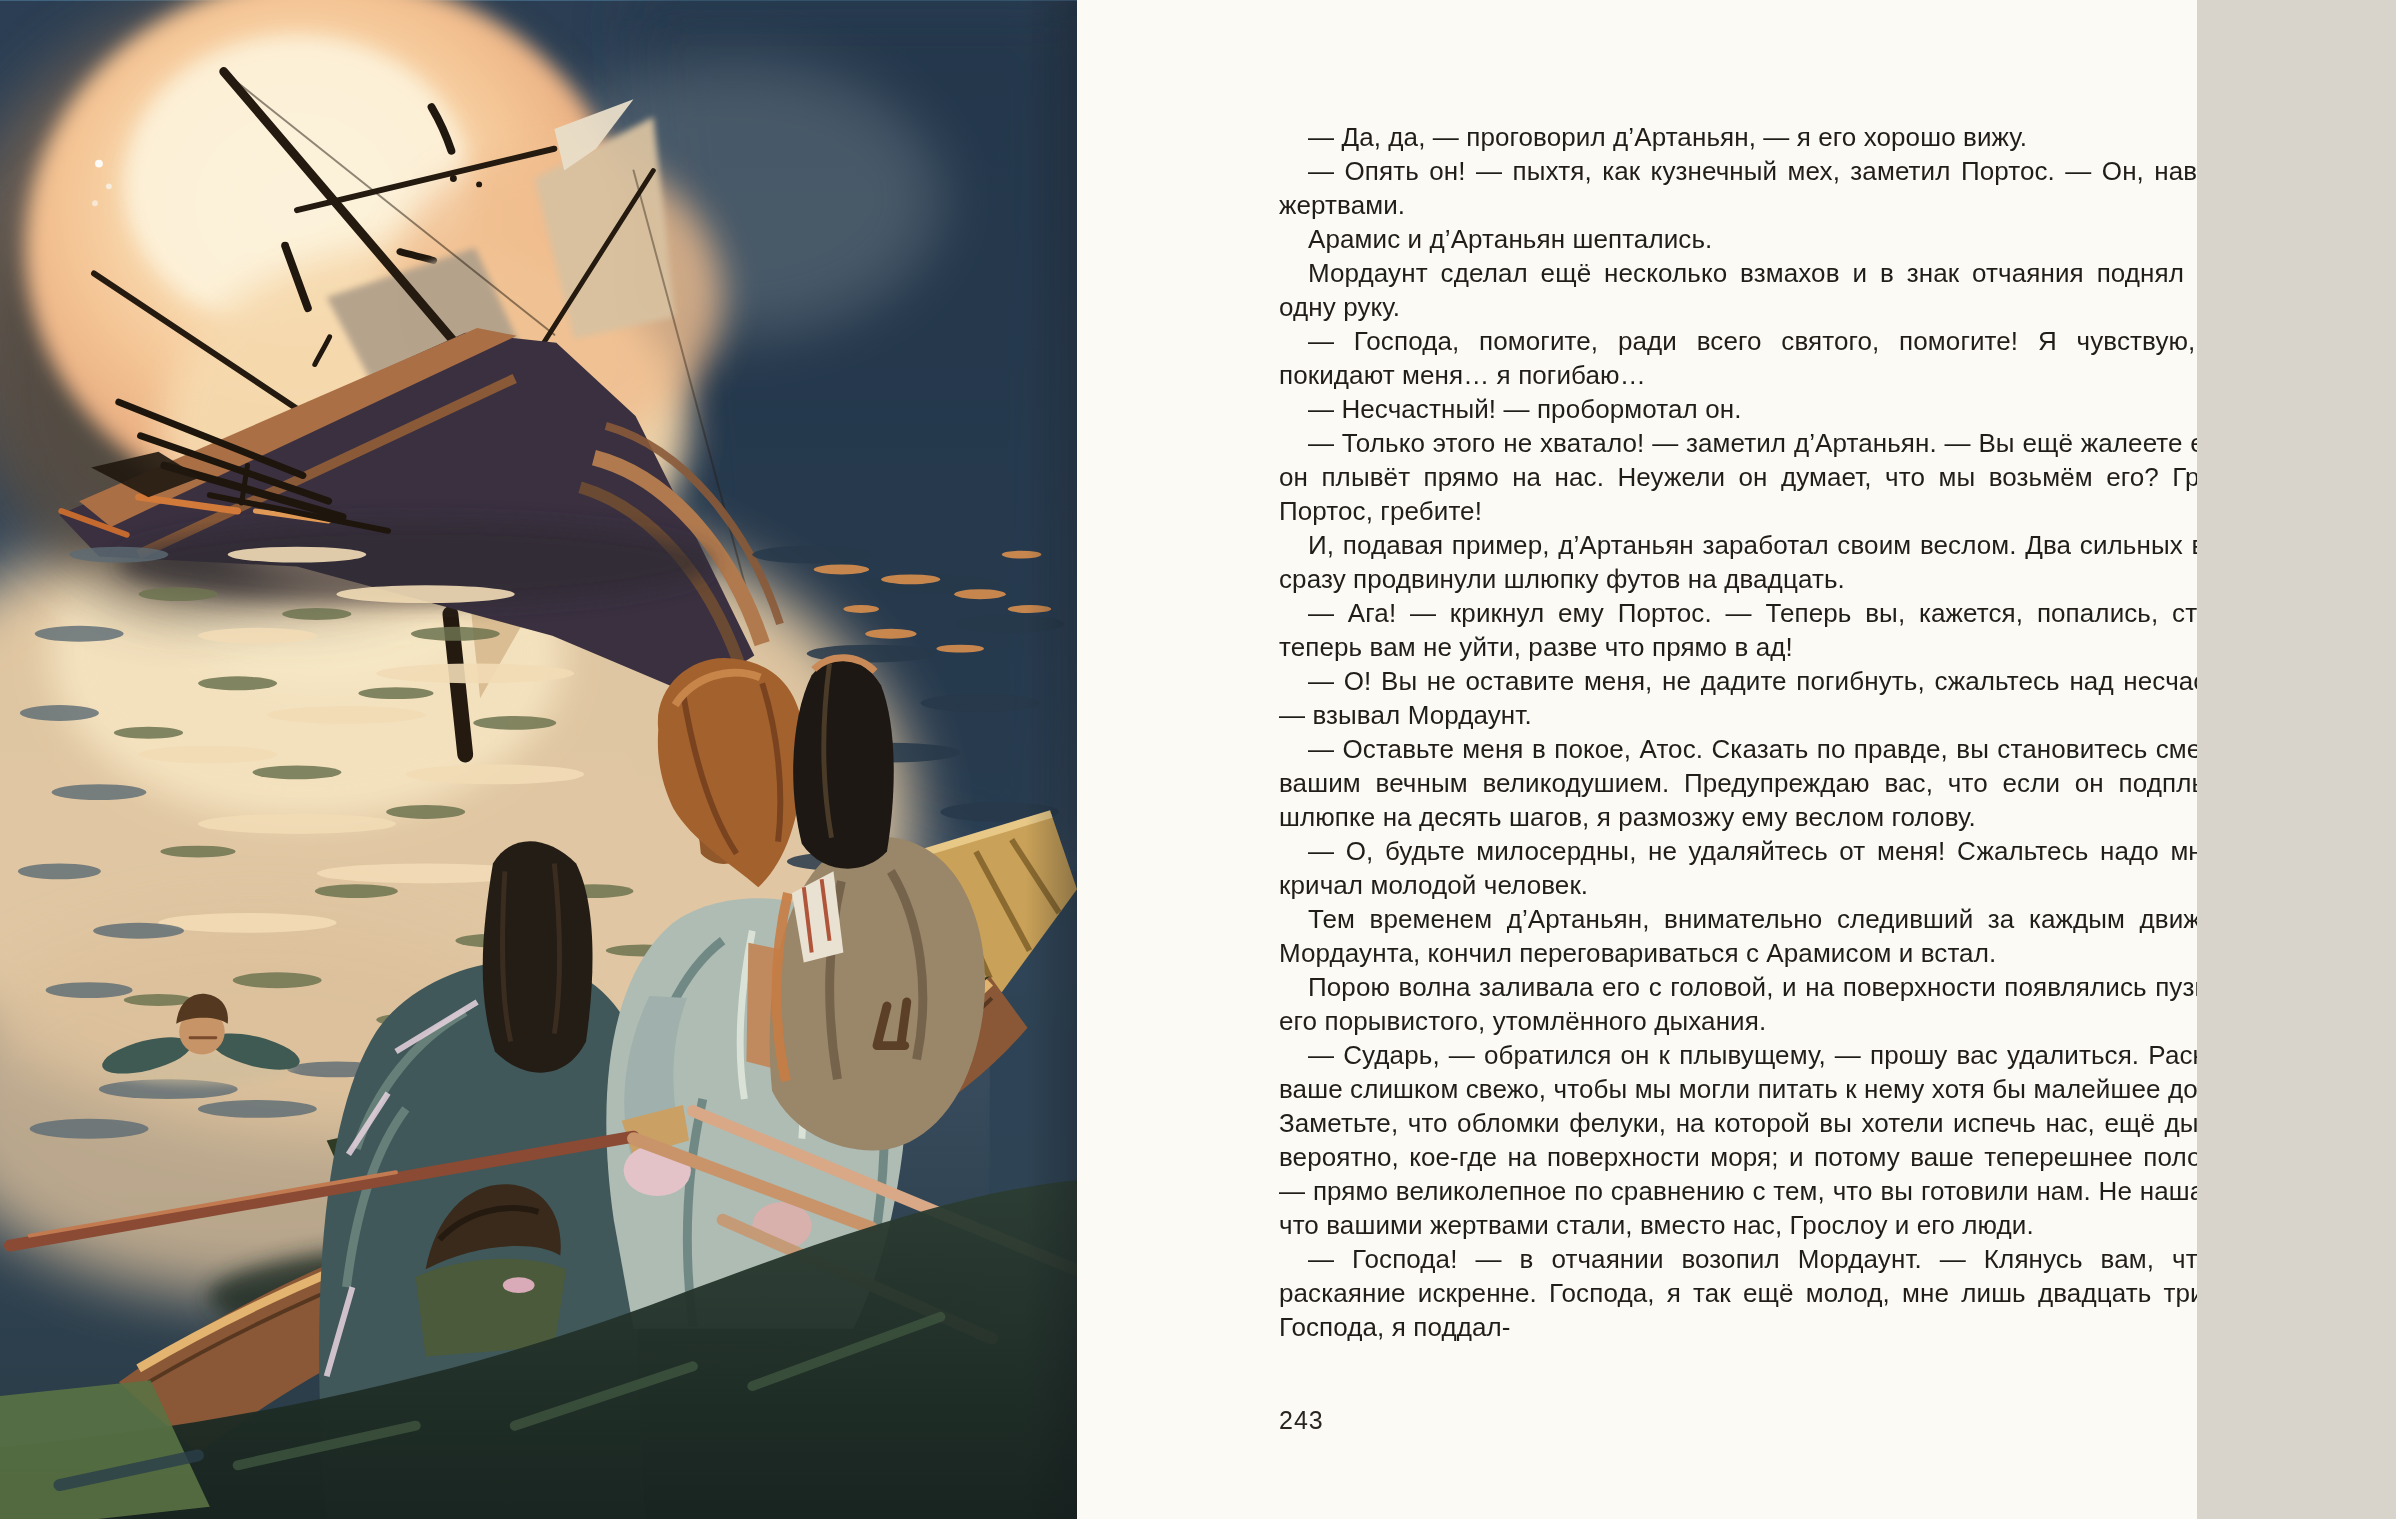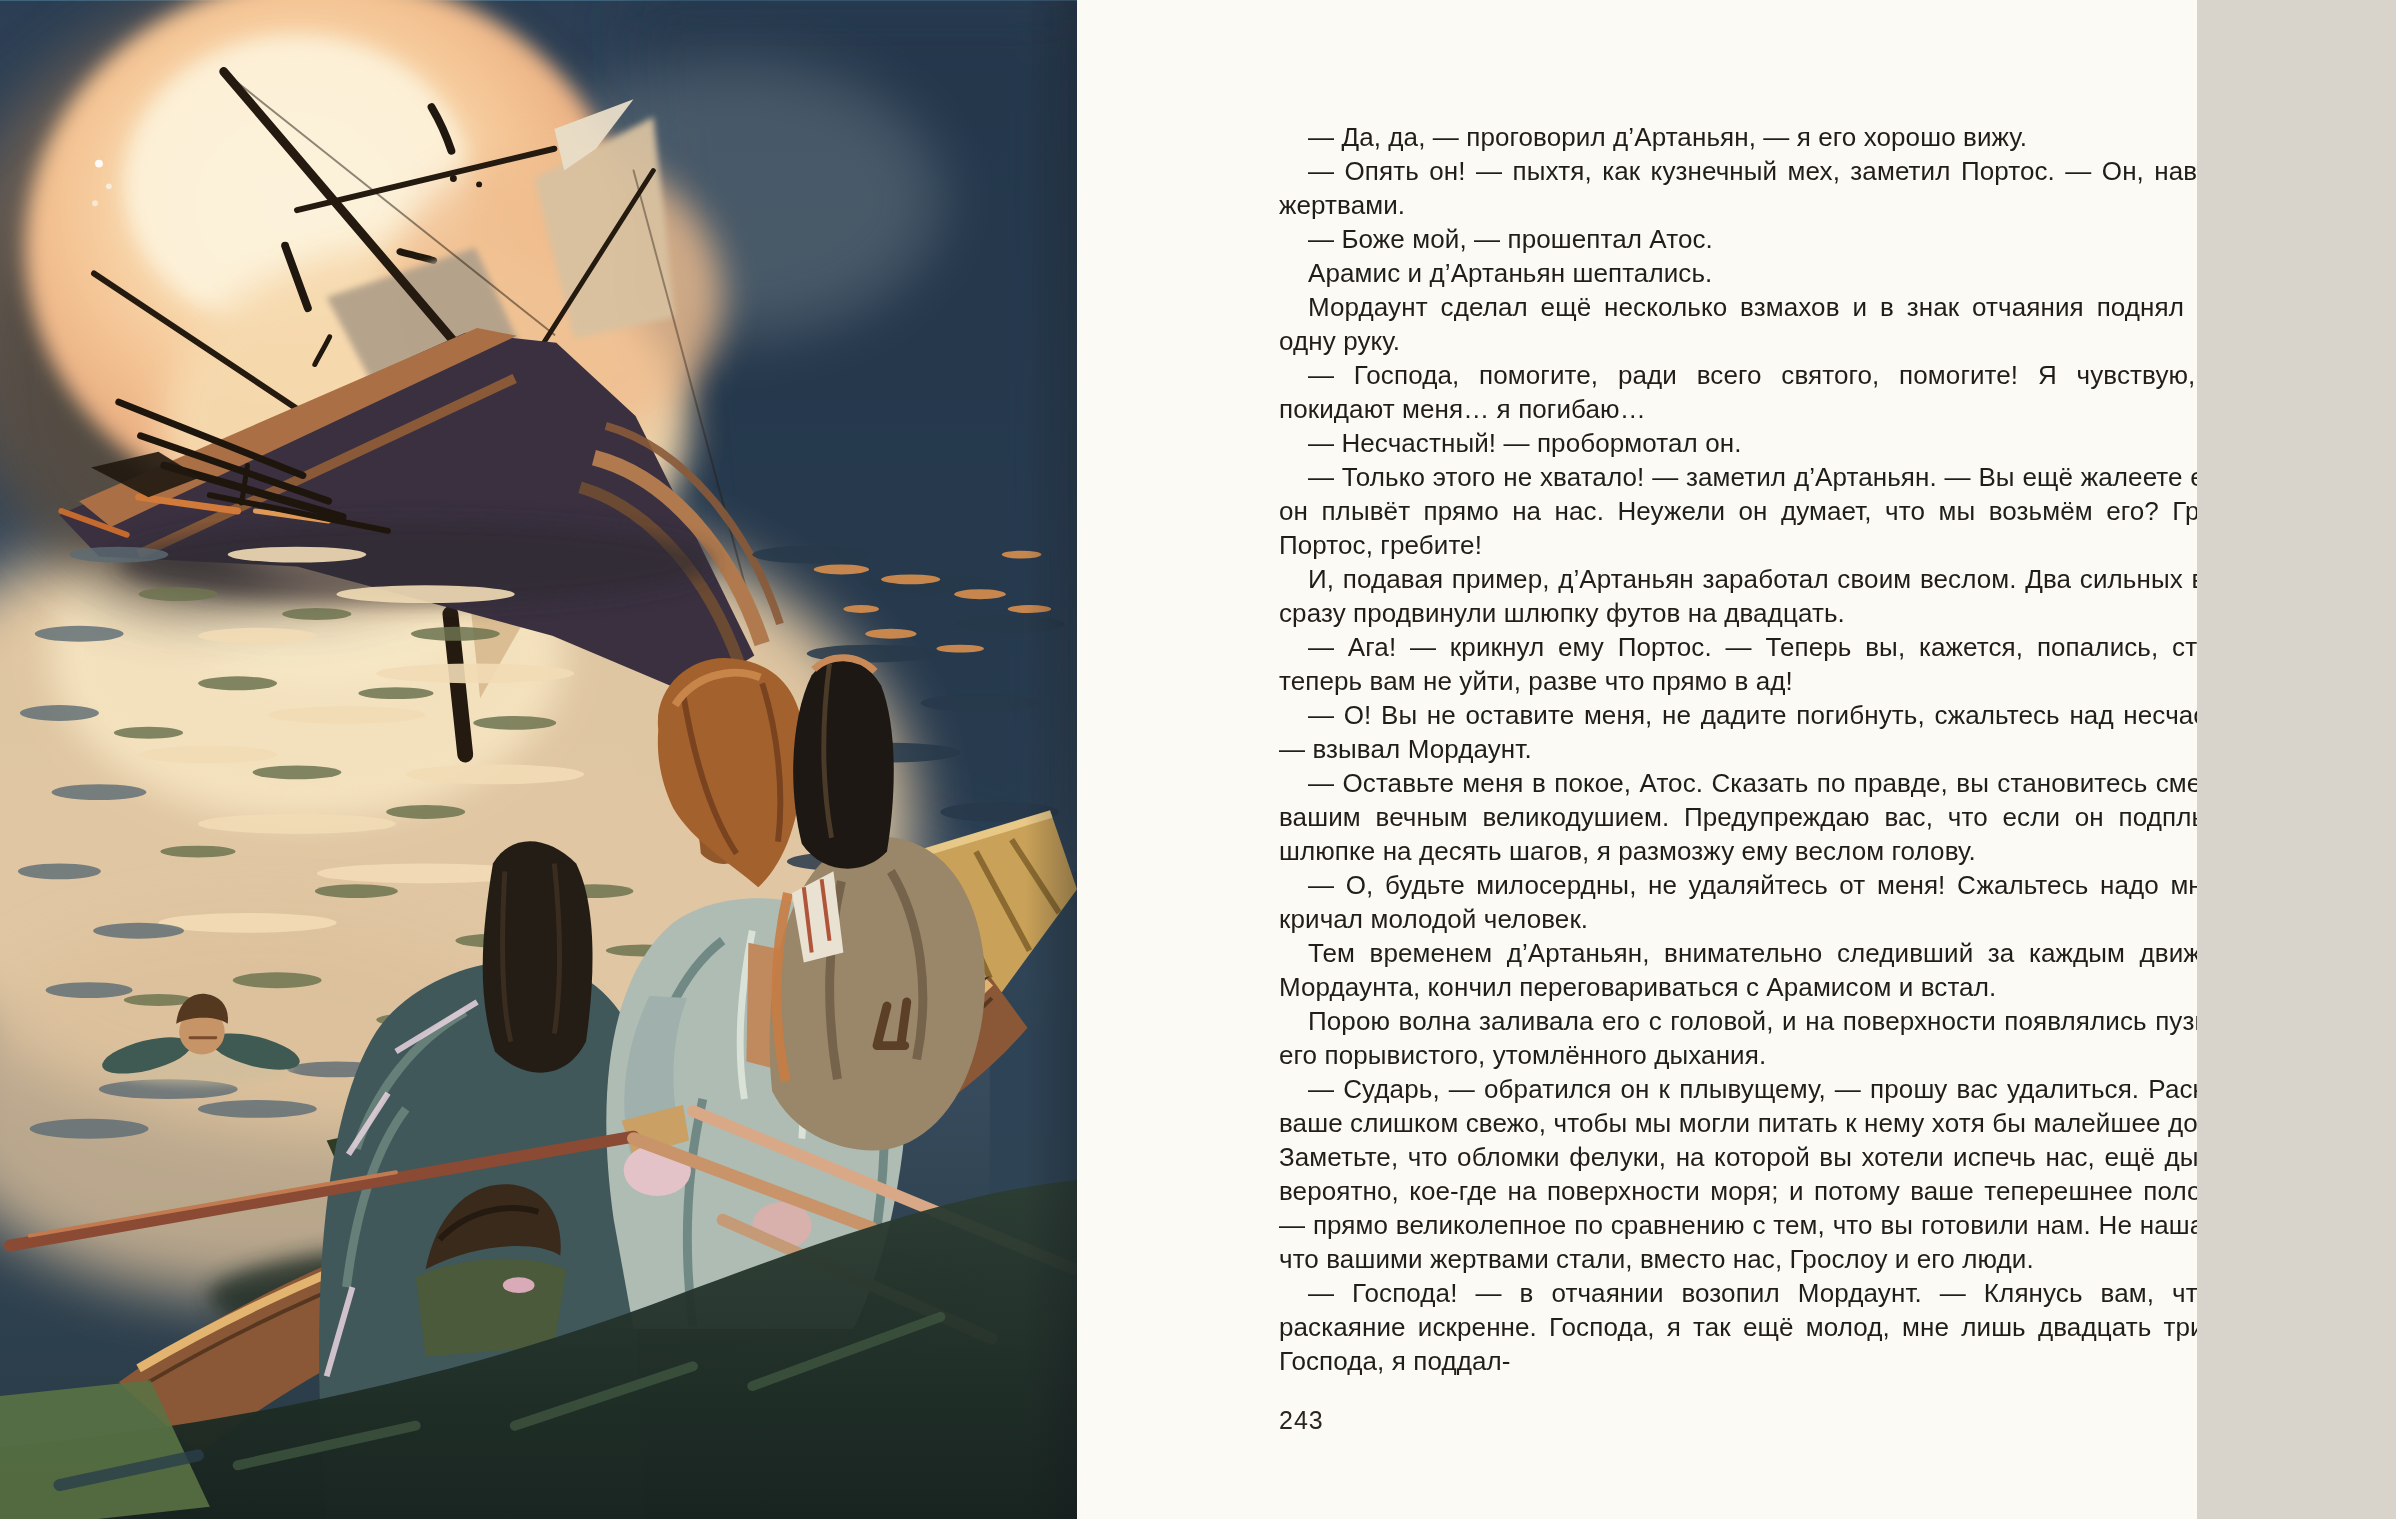--- a/index.html
+++ b/index.html
@@ -297,21 +297,20 @@
       <rect x="1036" y="0" width="52" height="1535" fill="url(#fold)"></rect>
     </svg>
   </div>
 
   <div class="gutter-shadow"></div>
 
   <div class="page-right">
     <div class="text-column">
         <p class="para">— Да, да, — проговорил д’Артаньян, — я его хорошо вижу.</p>
         <p class="para">— Опять он! — пыхтя, как кузнечный мех, заметил Портос. — Он, наверное, жертвами.</p>
-        <p class="para">— Боже мой, — прошептал Атос.</p>
         <p class="para">Арамис и д’Артаньян шептались.</p>
         <p class="para">Мордаунт сделал ещё несколько взмахов и в знак отчаяния поднял кверху одну руку.</p>
         <p class="para">— Господа, помогите, ради всего святого, помогите! Я чувствую, силы покидают меня… я погибаю…</p>
         <p class="para">— Несчастный! — пробормотал он.</p>
         <p class="para">— Только этого не хватало! — заметил д’Артаньян. — Вы ещё жалеете его! Но он плывёт прямо на нас. Неужели он думает, что мы возьмём его? Гребите, Портос, гребите!</p>
         <p class="para">И, подавая пример, д’Артаньян заработал своим веслом. Два сильных взмаха сразу продвинули шлюпку футов на двадцать.</p>
         <p class="para">— Ага! — крикнул ему Портос. — Теперь вы, кажется, попались, старина: теперь вам не уйти, разве что прямо в ад!</p>
         <p class="para">— О! Вы не оставите меня, не дадите погибнуть, сжальтесь над несчастным! — взывал Мордаунт.</p>
         <p class="para">— Оставьте меня в покое, Атос. Сказать по правде, вы становитесь смешны с вашим вечным великодушием. Предупреждаю вас, что если он подплывёт к шлюпке на десять шагов, я размозжу ему веслом голову.</p>
         <p class="para">— О, будьте милосердны, не удаляйтесь от меня! Сжальтесь надо мной! — кричал молодой человек.</p>

